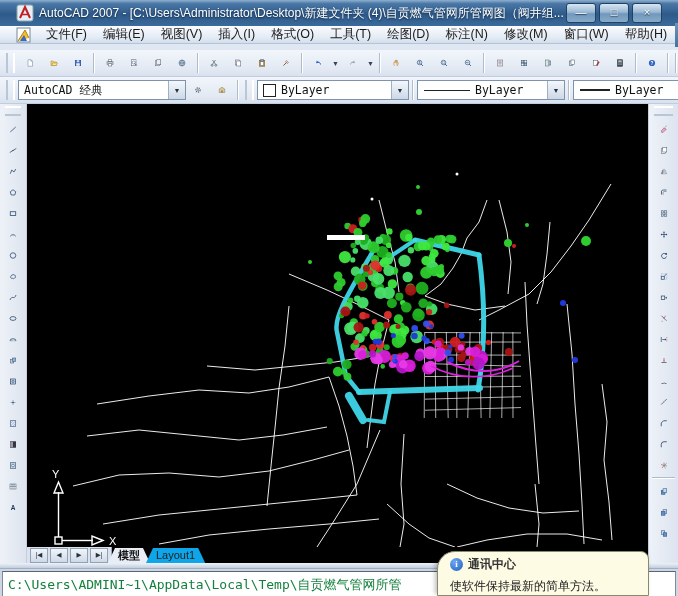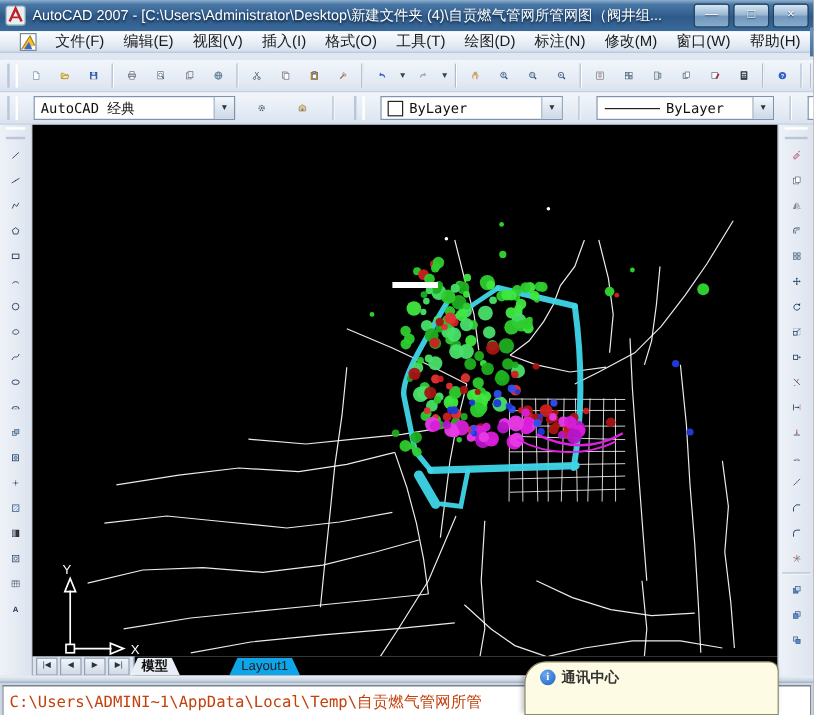--- a/index.html
+++ b/index.html
@@ -1,42 +1,42 @@
 <!DOCTYPE html>
 <html><head>
 <meta charset="utf-8">
 <style>
   html,body{margin:0;padding:0;}
   #root{position:relative;width:678px;height:596px;overflow:hidden;background:#dfe7f2;
         font-family:"Liberation Sans",sans-serif;-webkit-font-smoothing:antialiased;}
   
   .titlebar{position:absolute;left:0;top:0;width:678px;height:26px;
     background:linear-gradient(#8fb0cf 0%,#4a78a6 14%,#2e5a8a 55%,#3b6b9b 100%);
-    display:flex;align-items:center;padding:0 4px;box-sizing:border-box;}
+    display:flex;align-items:center;padding:0 16px;box-sizing:border-box;}
   .app-icon16{width:18px;height:18px;margin-right:5px;flex:0 0 auto;}
   .title-text{color:#fff;font-size:12px;white-space:nowrap;overflow:hidden;flex:1;
     text-shadow:0 1px 2px rgba(0,20,40,.8);}
   .win-btn{width:28px;height:18px;margin-left:3px;border:1px solid #23425f;border-radius:3px;
     background:linear-gradient(#d8e6f2,#9ab8d4 45%,#7097bd 55%,#87abc9);
     color:#fff;font-size:11px;line-height:16px;text-align:center;flex:0 0 auto;
     text-shadow:0 1px 1px #234;}
   
   .menubar{position:absolute;left:0;top:26px;width:678px;height:18px;
     background:linear-gradient(#fbfdff,#e2eaf4 70%,#d3deec);border-bottom:1px solid #b5c3d6;
     display:flex;align-items:center;padding:0 15px;box-sizing:border-box;}
   .menu-item{font-size:12.5px;color:#1a1a1a;padding:3px 8px;white-space:nowrap;}
   .menu-ctls{margin-left:auto;display:flex;align-items:center;background:linear-gradient(#6f94ba,#44719e);
     height:24px;padding:0 4px;}
   .menu-ctl{width:19px;height:15px;margin-left:2px;border:1px solid #9fb4cc;border-radius:2px;
     background:linear-gradient(#f4f8fc,#cfdceb);color:#345;font-size:9px;line-height:13px;text-align:center;}
   
   .tbrow{position:absolute;left:0;width:678px;background:linear-gradient(#f2f6fb,#e2e9f3 75%,#d8e1ee);
     border-bottom:1px solid #c0cddd;display:flex;align-items:center;box-sizing:border-box;}
   #toolbar1{top:50px;height:27px;padding-left:3px;}
-  #toolbar2{top:77px;height:27px;padding-left:3px;gap:10px;}
+  #toolbar2{top:77px;height:27px;padding-left:3px;}
   .grip{width:5px;height:20px;margin:0 3px;border-left:2px solid #b9c6d8;border-right:2px solid #fff;flex:0 0 auto;}
   .tb-btn{width:22px;height:22px;margin:0 1px;border:1px solid transparent;border-radius:2px;
     display:flex;align-items:center;justify-content:center;flex:0 0 auto;background:transparent;}
   .tb-btn svg{width:16px;height:16px;}
   .tb-sep{width:1px;height:20px;background:#aebccd;border-right:1px solid #fff;margin:0 3px;flex:0 0 auto;}
   .dd-arrow{width:11px;height:22px;font-size:7px;color:#345;display:flex;align-items:center;justify-content:center;flex:0 0 auto;}
   
   .combo{height:20px;border:1px solid #7e93ad;background:#fff;display:flex;align-items:center;
     font-size:12px;color:#111;box-sizing:border-box;flex:0 0 auto;}
   .combo .cval{flex:1;padding:0 5px;white-space:nowrap;overflow:hidden;font-family:"DejaVu Sans Mono",monospace;font-size:11.5px;}
@@ -63,21 +63,21 @@
   .tab{height:15px;font-size:11px;line-height:15px;padding:0 10px;color:#111;
     clip-path:polygon(7px 0,calc(100% - 7px) 0,100% 100%,0 100%);margin-left:-4px;}
   .tab.active{background:#e9eef6;font-weight:bold;}
   .tab.inactive{background:#0ea5e9;color:#222;}
   
   .cmdarea{position:absolute;left:0;top:563px;width:678px;height:33px;background:#ccd6e4;}
   .cmdsash{height:5px;background:linear-gradient(#eef2f8,#c2cedd);border-bottom:1px solid #9fb0c4;}
   .cmdbox{position:absolute;left:2px;right:2px;top:8px;bottom:-8px;background:#fff;
     border:1px solid #808a96;border-top-color:#5a6570;overflow:hidden;}
   .cmd-text{position:absolute;left:5px;top:4px;font-family:"DejaVu Sans Mono",monospace;
-    font-size:13px;color:#c2410c;white-space:nowrap;}
+    font-size:13px;color:#15803d;white-space:nowrap;}
   
   .balloon{position:absolute;left:437px;top:551px;width:212px;height:45px;z-index:40;
     background:#fdfbe3;border:1px solid #8a8a6a;border-radius:18px 8px 0 0;box-sizing:border-box;
     padding:4px 8px 0 12px;box-shadow:-2px -2px 4px rgba(0,0,0,.25);}
   .balloon-title-row{display:flex;align-items:center;gap:5px;}
   .balloon-info{width:13px;height:13px;border-radius:50%;background:radial-gradient(circle at 35% 30%,#6fa8f0,#1c5fc4);
     color:#fff;font-size:9px;font-weight:bold;text-align:center;line-height:13px;font-family:"Liberation Serif",serif;flex:0 0 auto;}
   .balloon-title{font-size:12px;font-weight:bold;color:#333;}
   .balloon-body{font-size:12px;color:#222;margin-top:5px;white-space:nowrap;}
   
@@ -899,34 +899,35 @@
       </svg>
   </div>
 
   <div class="tabrow">
     <div class="navgrp" id="tab-nav">
         <span class="nav-btn">|◀</span>
         <span class="nav-btn">◀</span>
         <span class="nav-btn">▶</span>
         <span class="nav-btn">▶|</span>
       </div>
-    <div id="tabs" style="display:flex;gap:45px;">
+    <div id="tabs" style="display:flex;">
         <span class="tab active">模型</span>
         <span class="tab inactive">Layout1</span>
       </div>
   </div>
 
   <div class="cmdarea">
     <div class="cmdsash"></div>
     <div class="cmdbox">
       <div class="cmd-text">C:\Users\ADMINI~1\AppData\Local\Temp\自贡燃气管网所管</div>
     </div>
   </div>
 
   <div class="balloon">
     <div class="balloon-title-row">
       <span class="balloon-info">i</span>
       <span class="balloon-title">通讯中心</span>
     </div>
+    <div class="balloon-body">使软件保持最新的简单方法。</div>
   </div>
 
 
 </div>
 
 </body></html>

